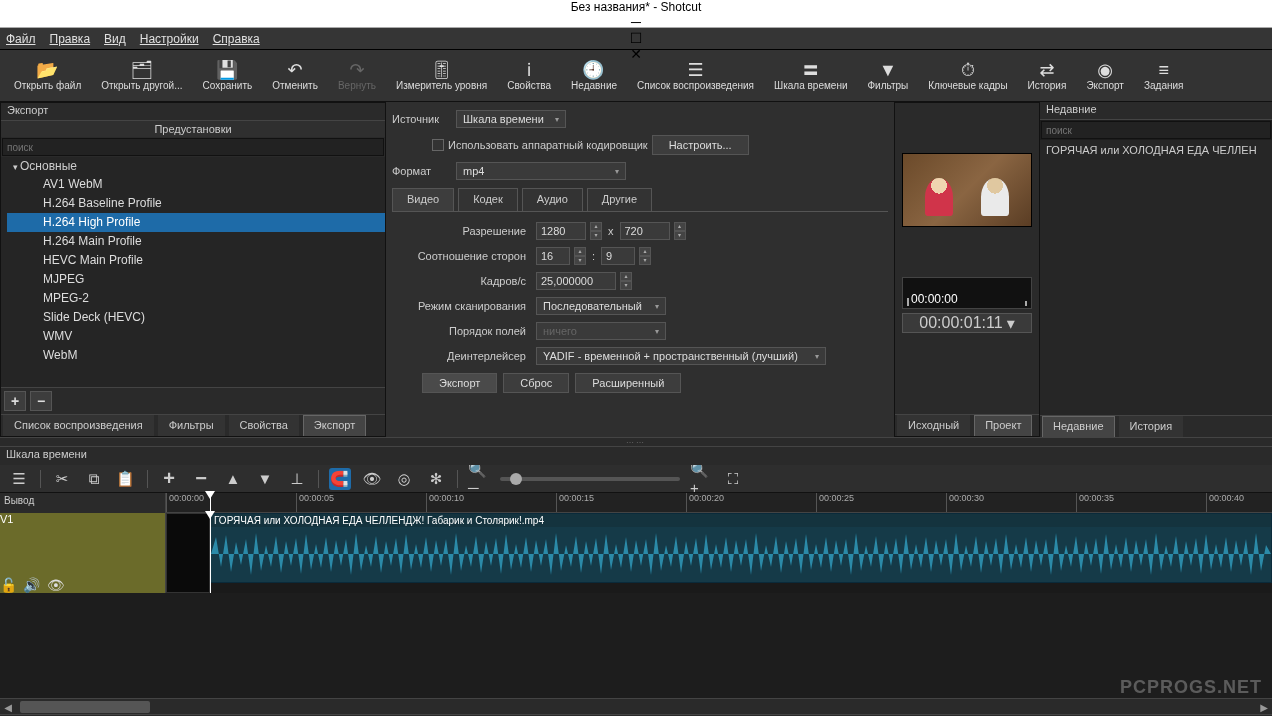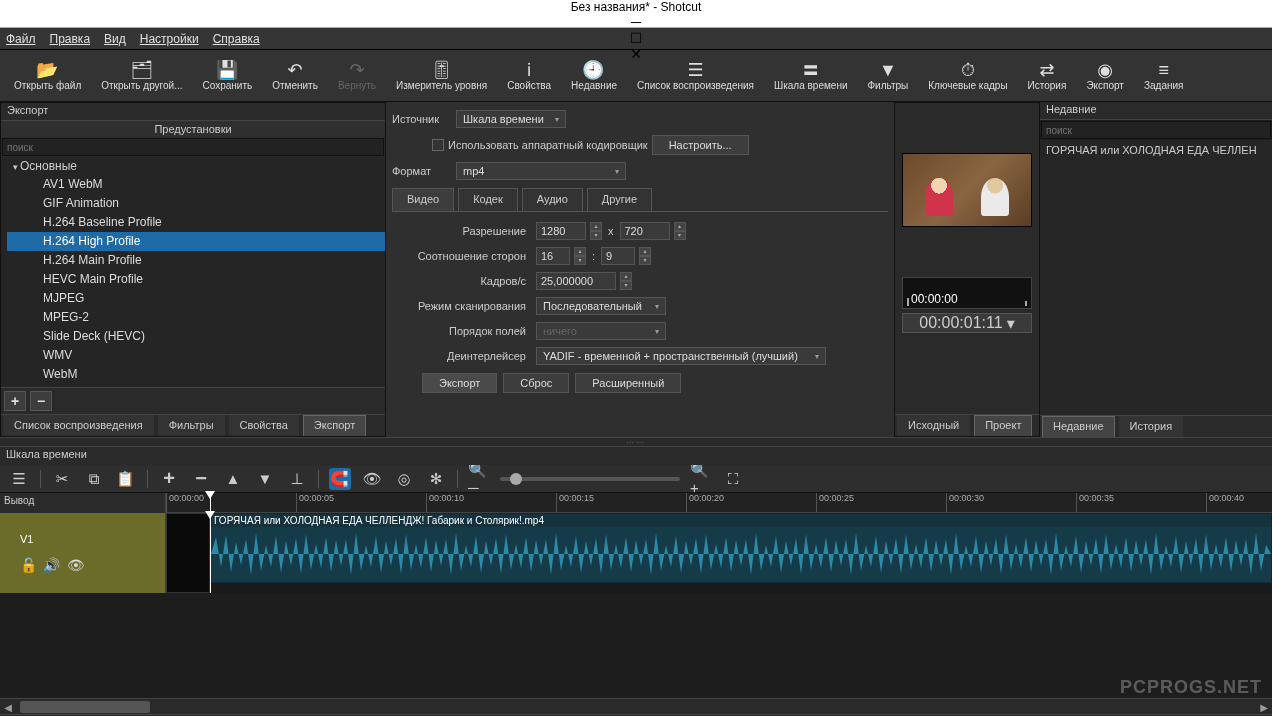--- a/index.html
+++ b/index.html
@@ -62,21 +62,21 @@
 .tl-sep{width:1px;height:18px;background:#555;}
 .slider{width:180px;height:4px;background:#555;position:relative;border-radius:2px;}
 .slider .hnd{position:absolute;left:10px;top:-4px;width:12px;height:12px;background:#aaa;border-radius:50%;}
 .ruler-row{display:flex;height:20px;background:#222;}
 .ruler-left{width:166px;background:#2a2a2a;border-right:1px solid #444;padding:2px 4px;font-size:10px;}
 .ruler{flex:1;position:relative;background:#222;border-bottom:1px solid #444;}
 .tick{position:absolute;top:0;bottom:0;border-left:1px solid #555;font-size:9px;color:#aaa;padding-left:2px;}
 .playhead{position:absolute;top:0;width:1px;background:#fff;z-index:5;}
 .playhead::before{content:"";position:absolute;top:-2px;left:-5px;width:0;height:0;border-left:5px solid transparent;border-right:5px solid transparent;border-top:8px solid #fff;}
 .track-row{display:flex;height:80px;}
-.track-head{width:166px;background:#6b6b2a;border-right:1px solid #444;padding:20px;display:flex;flex-direction:column;}
+.track-head{width:166px;background:#6b6b2a;border-right:1px solid #444;padding:0;display:flex;flex-direction:column;}
 .track-head .tname{font-size:11px;color:#fff;margin-bottom:2px;}
 .track-head .ticons{margin-top:auto;display:flex;gap:6px;font-size:14px;color:#ddd;}
 .track-body{flex:1;position:relative;background:#1a1a1a;}
 .clip{position:absolute;top:0;bottom:10px;background:#1e4a5a;border:1px solid #0a2a3a;}
 .clip .clip-title{font-size:10px;color:#fff;background:rgba(0,0,0,0.3);padding:1px 3px;white-space:nowrap;overflow:hidden;}
 .wave{position:absolute;left:0;right:0;bottom:0;height:55px;}
 .blank-clip{position:absolute;left:0;width:44px;top:0;bottom:0;background:#0a0a0a;border:1px solid #333;}
 .redline{position:absolute;left:0;right:0;top:0;height:2px;background:#7a1515;}
 .scroll-h{height:16px;background:#2a2a2a;position:relative;border-top:1px solid #444;}
 .scroll-h .sbar{position:absolute;left:20px;width:130px;top:2px;height:12px;background:#555;border-radius:2px;cursor:pointer;}
@@ -170,21 +170,20 @@
 
 <div class="main">
 
   <div class="panel export-left">
     <div class="panel-title">Экспорт</div>
     <div class="presets-hdr">Предустановки</div>
     <input class="search" placeholder="поиск" style="">
     <div class="preset-list" id="preset-list">
         <div class="preset-group">Основные</div>
         <div class="preset-item">AV1 WebM</div>
-        <div class="preset-item">GIF Animation</div>
         <div class="preset-item">H.264 Baseline Profile</div>
         <div class="preset-item selected">H.264 High Profile</div>
         <div class="preset-item">H.264 Main Profile</div>
         <div class="preset-item">HEVC Main Profile</div>
         <div class="preset-item">MJPEG</div>
         <div class="preset-item">MPEG-2</div>
         <div class="preset-item">Slide Deck (HEVC)</div>
         <div class="preset-item">WMV</div>
         <div class="preset-item">WebM</div>
       </div>

